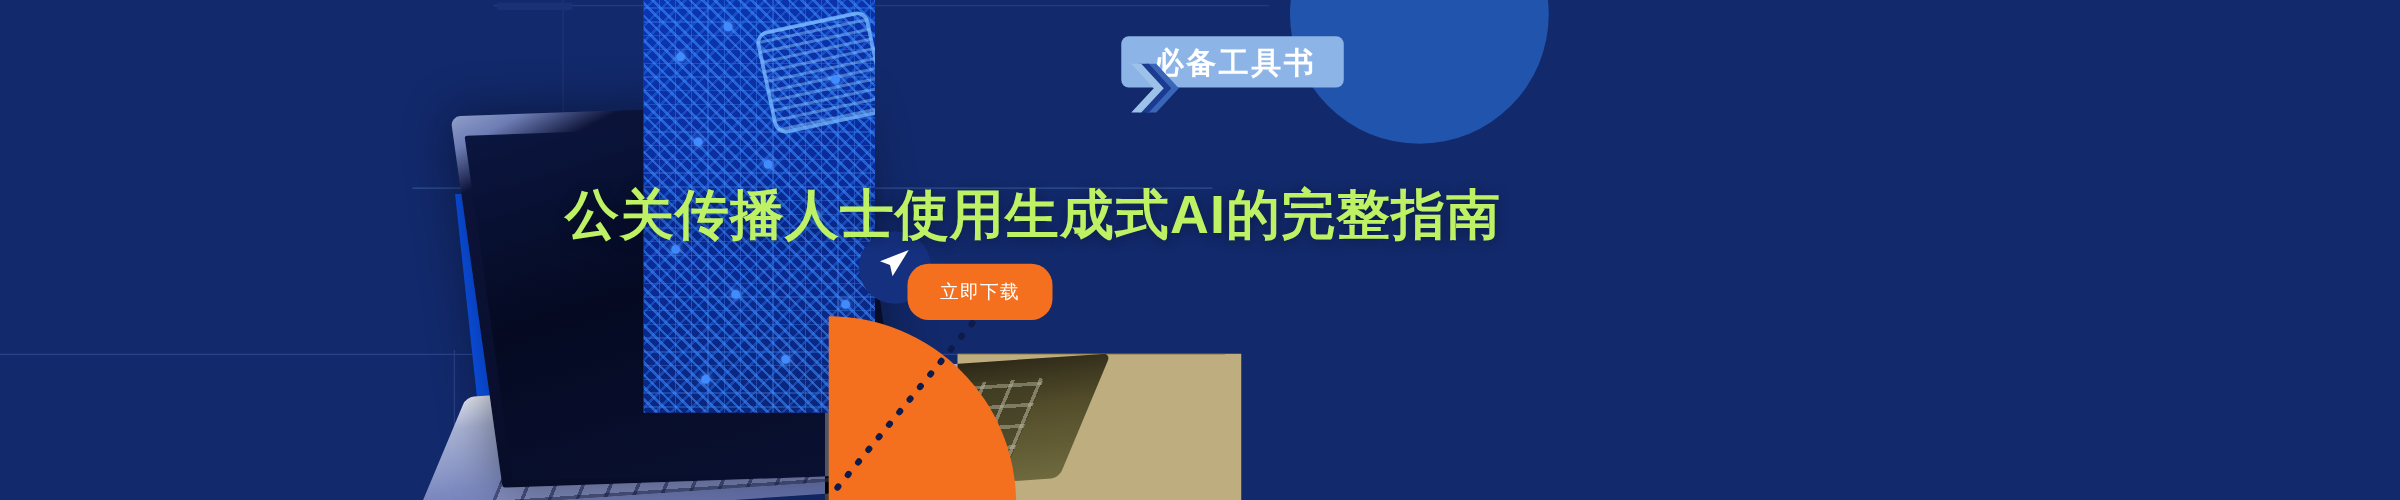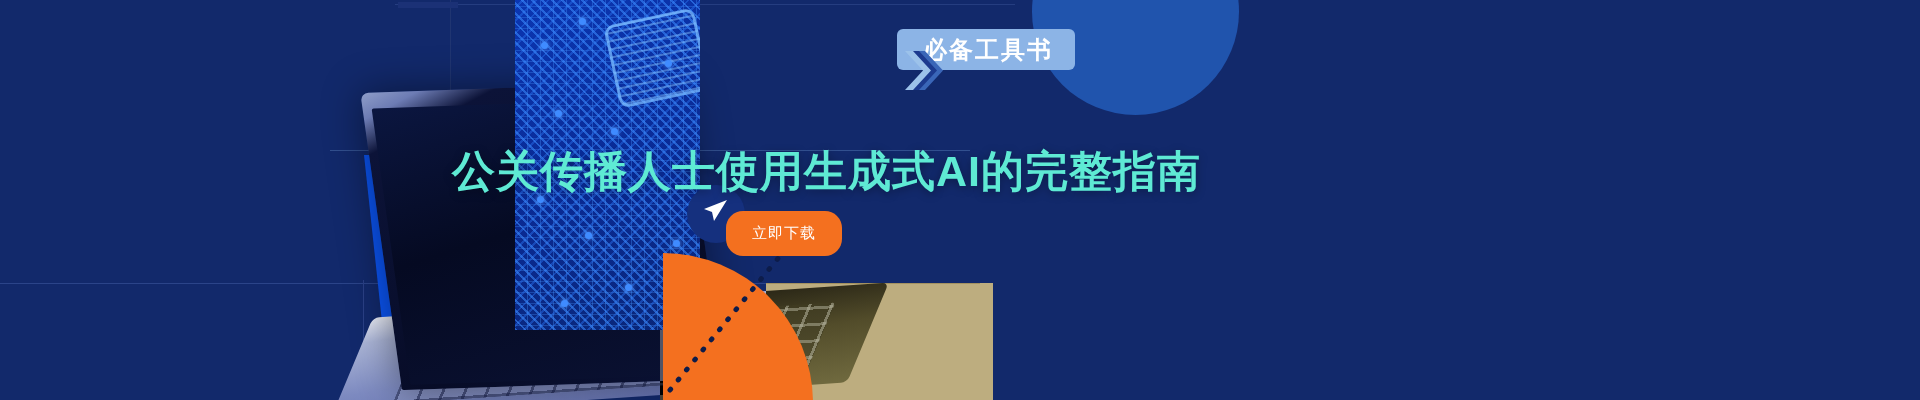--- a/index.html
+++ b/index.html
@@ -238,21 +238,21 @@
     white-space: nowrap;
   }
 
   
   .title {
     position: absolute;
     left: 452px;
     top: 143px;
     font-size: 43px;
     font-weight: bold;
-    color: #5eead4;
+    color: #bef264;
     letter-spacing: 1px;
     white-space: nowrap;
     text-shadow: 0 2px 10px rgba(0,0,0,.35);
     z-index: 12;
   }
 
   
   .cta {
     position: absolute;
     left: 726px;

